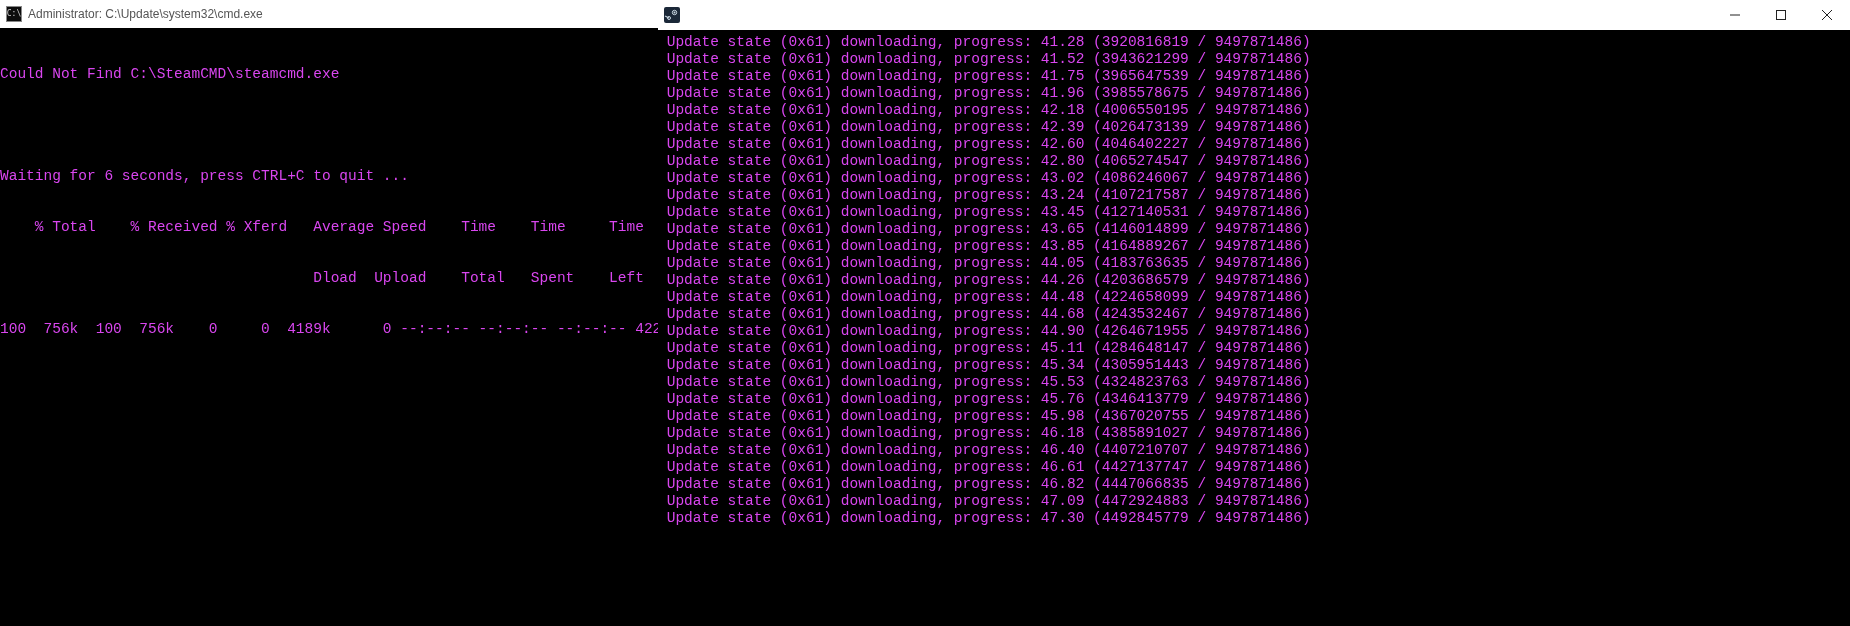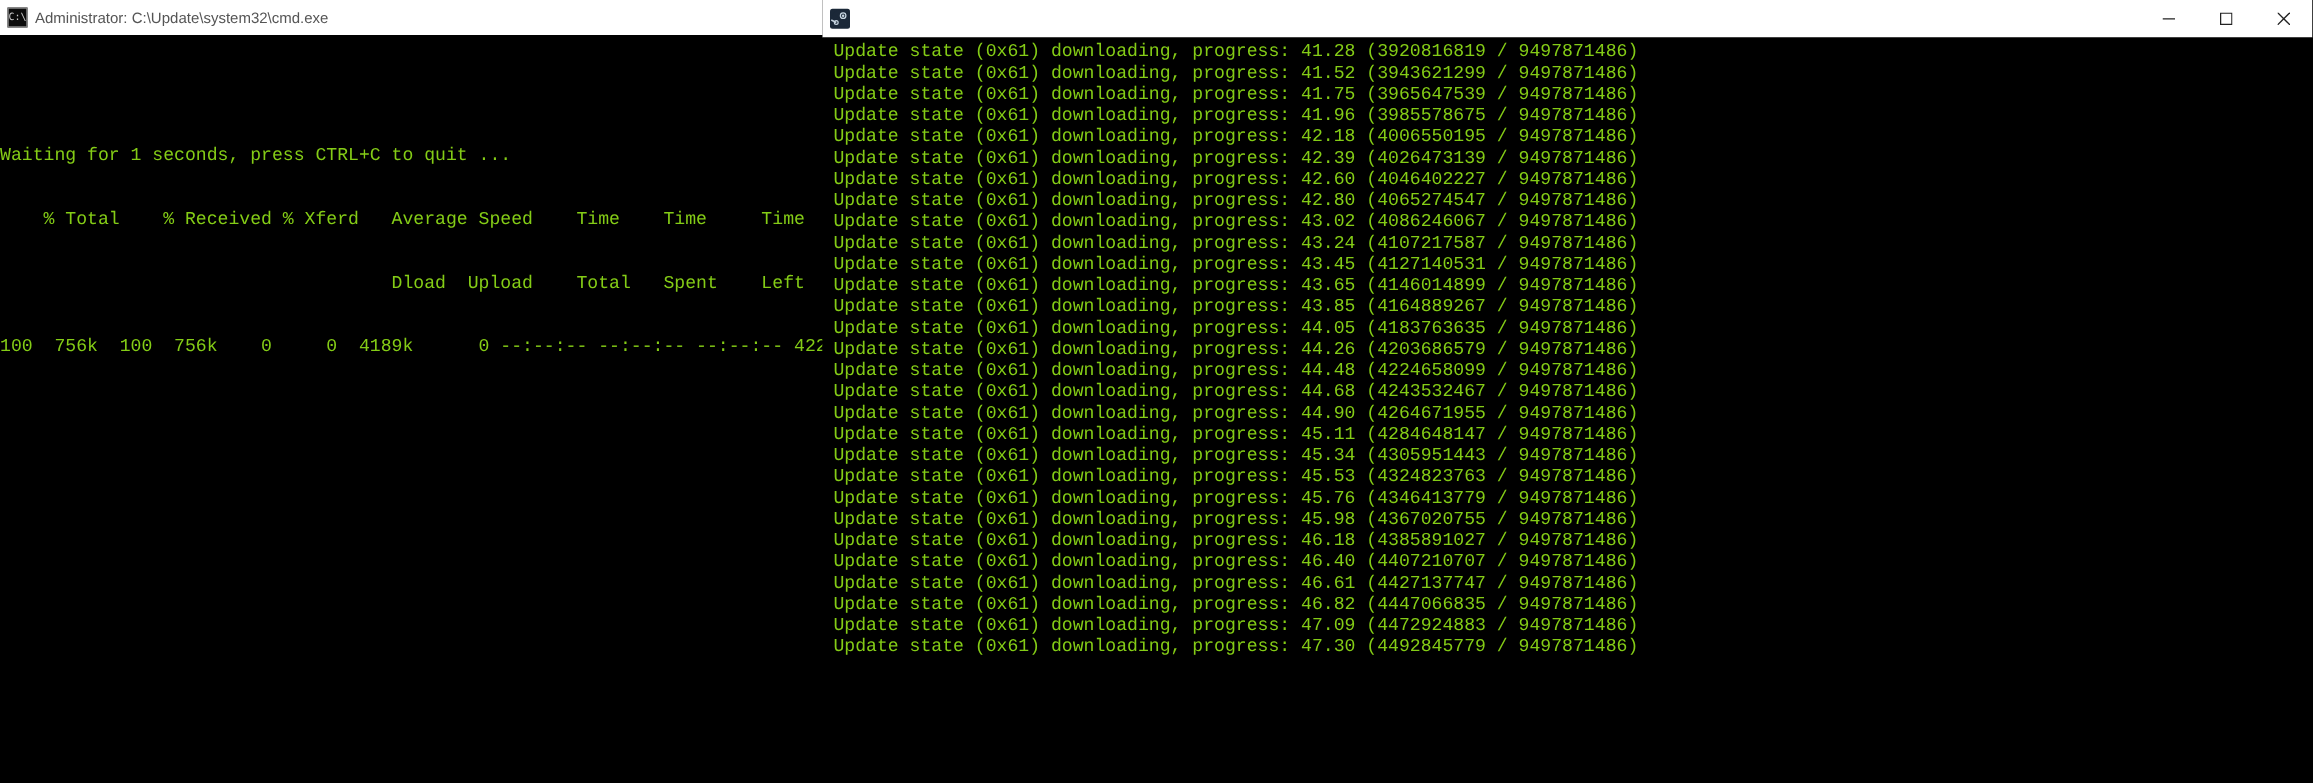--- a/index.html
+++ b/index.html
@@ -63,40 +63,41 @@
       width: 46px;
       display: flex;
       align-items: center;
       justify-content: center;
       color: #222;
       font-size: 10px;
     }
     .terminal {
       flex: 1;
       background: #000;
-      color: #84cc16;
+      color: #d946ef;
       padding: 4px 0 0 0;
       font-size: 14.5px;
       line-height: 17px;
       white-space: pre;
       overflow: hidden;
     }
     .line { white-space: pre; }
   </style>
 </head>
 <body>
 
 <div class="window window-left">
   <div class="titlebar">
     <div class="titlebar-icon cmd-icon">C:\</div>
     <span>Administrator: C:\Update\system32\cmd.exe</span>
   </div>
   <div class="terminal">
+    <div class="line">Could Not Find C:\SteamCMD\steamcmd.exe</div>
     <div class="line">&nbsp;</div>
-    <div class="line">Waiting for 1 seconds, press CTRL+C to quit ...</div>
+    <div class="line">Waiting for 6 seconds, press CTRL+C to quit ...</div>
     <div class="line">    % Total    % Received % Xferd   Average Speed    Time    Time     Time  Current</div>
     <div class="line">                                    Dload  Upload    Total   Spent    Left  Speed</div>
     <div class="line">100  756k  100  756k    0     0  4189k      0 --:--:-- --:--:-- --:--:-- 4227k</div>
   </div>
 </div>
 
 <div class="window window-right">
   <div class="titlebar titlebar-right">
     <div class="titlebar-icon steam-icon">
       <svg viewBox="0 0 16 16" width="16" height="16">

